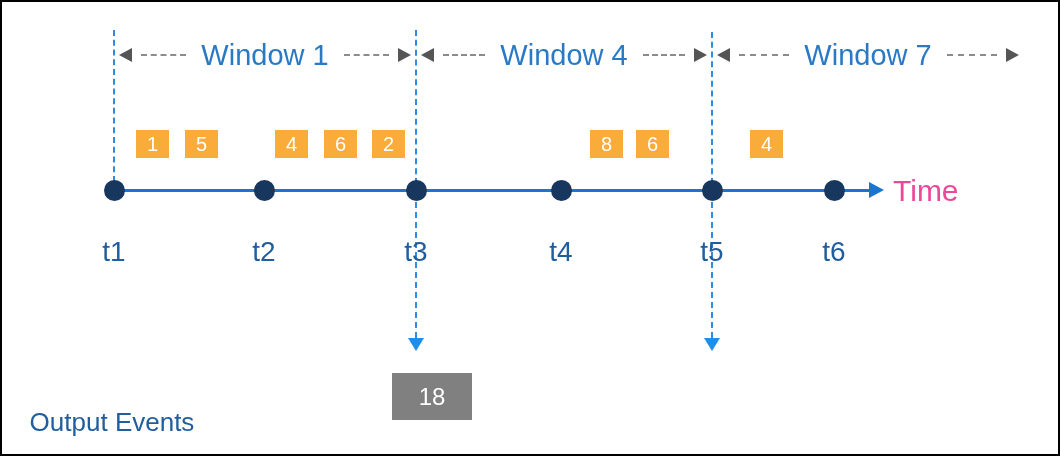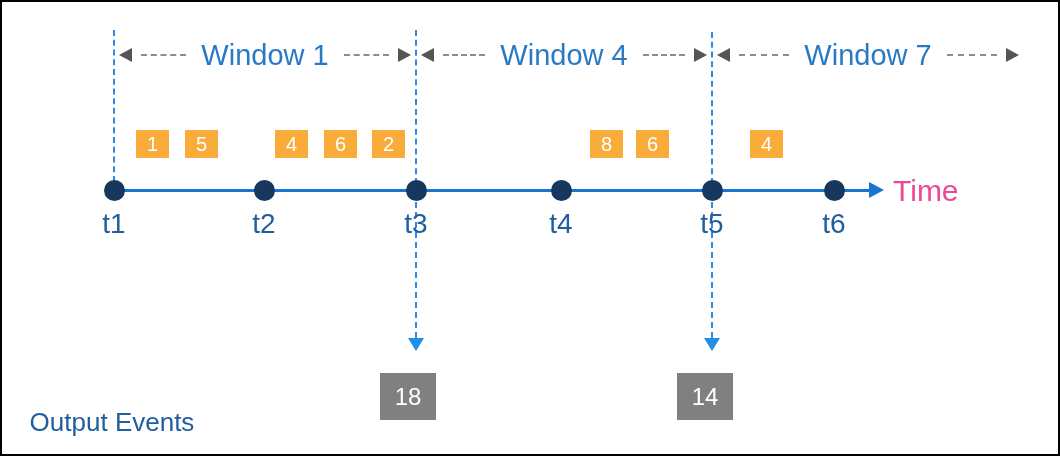--- a/index.html
+++ b/index.html
@@ -52,34 +52,34 @@
   }
   
   .timeline-line{position:absolute;left:112px;top:187px;width:755px;height:3px;background:#1876d2;}
   .timeline-arrowhead{
     position:absolute;left:867px;top:180px;width:0;height:0;
     border-top:8px solid transparent;border-bottom:8px solid transparent;
     border-left:15px solid #1876d2;
   }
   .dot{position:absolute;top:178px;width:21px;height:21px;border-radius:50%;background:#17375e;}
   .tick-label{
-    position:absolute;top:206px;width:60px;text-align:center;
+    position:absolute;top:234px;width:60px;text-align:center;
     font-size:28px;color:#215e9e;
   }
   .time-label{position:absolute;left:891px;top:172px;font-size:30px;color:#ec4899;}
   
   .side-label{
     position:absolute;left:15px;width:190px;text-align:center;
     font-size:26px;line-height:33px;color:#215e9e;
   }
   
   .output-box{
-    position:absolute;top:371px;width:56px;height:47px;
+    position:absolute;top:371px;width:80px;height:47px;
     background:#808080;color:#ffffff;font-size:24px;
-    display:flex;align-items:center;justify-content:center;
+    display:flex;align-items:center;justify-content:center;margin-left:12px;
   }
 </style>
 </head>
 <body>
 
 <div class="canvas">
 
   <div class="vline" style="left:111px;top:28px;height:152px"></div>
   <div class="vline" style="left:413px;top:28px;height:154px"></div>
   <div class="vline" style="left:709px;top:30px;height:152px"></div>
@@ -136,15 +136,14 @@
   <div class="tick-label" style="left:384px">t3</div>
   <div class="tick-label" style="left:529px">t4</div>
   <div class="tick-label" style="left:680px">t5</div>
   <div class="tick-label" style="left:802px">t6</div>
 
   <div class="side-label" style="top:290px">
   </div>
   <div class="side-label" style="top:404px">Output Events</div>
 
   <div class="output-box" style="left:378px">18</div>
-  <div class="output-box" style="left:675px">14</div>
 
 </div>
 
 </body></html>

